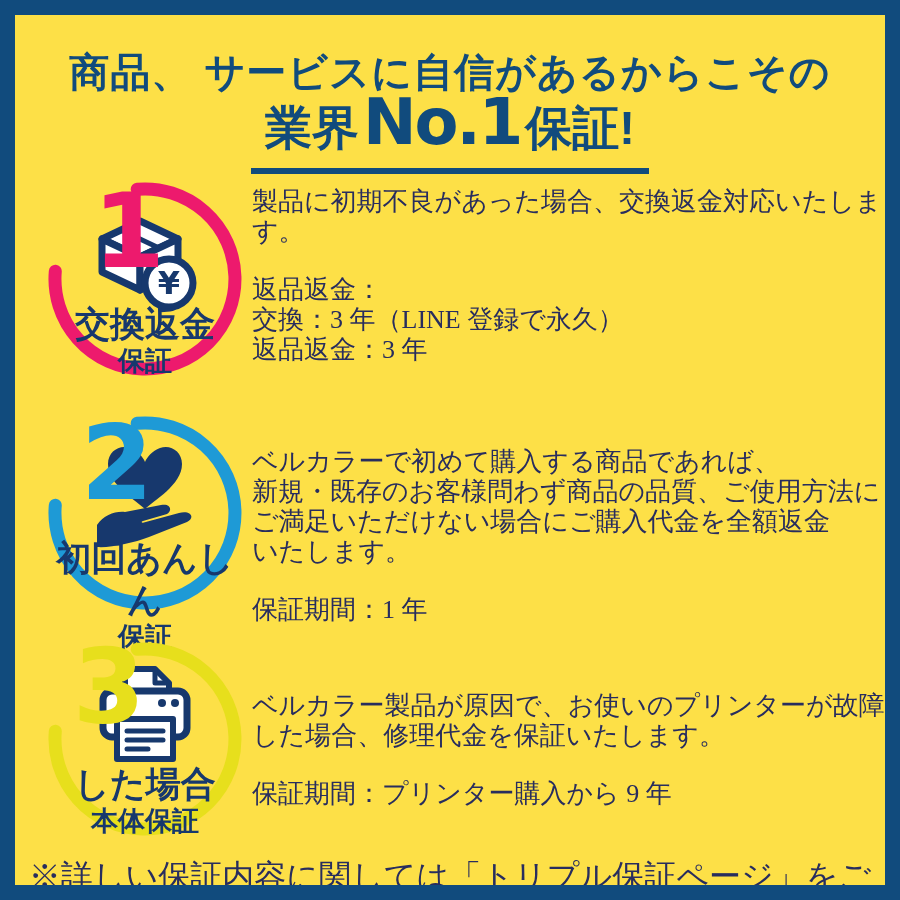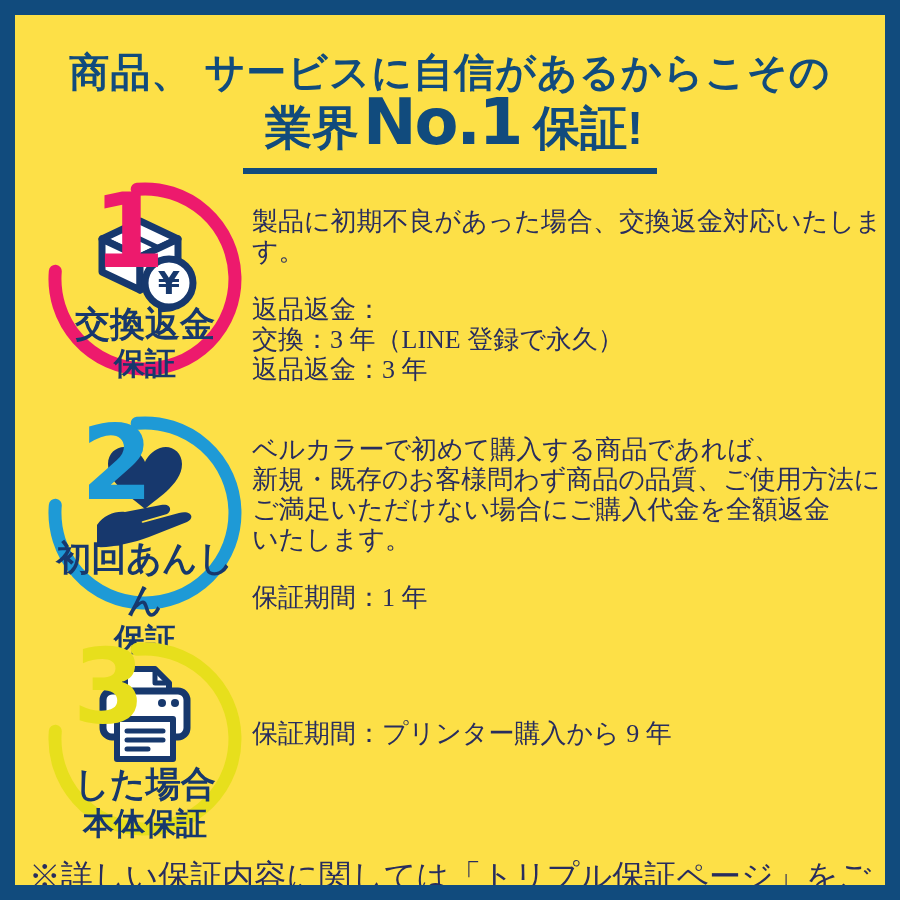--- a/index.html
+++ b/index.html
@@ -15,47 +15,47 @@
     white-space:pre;
   }
   .h-line2{
     position:absolute;top:70px;left:0;width:100%;text-align:center;
   }
   .h-line2-inner{
     display:inline-flex;align-items:baseline;
     border-bottom:6px solid #114B7D;padding:0 14px 8px 14px;
     color:#114B7D;font-weight:bold;
   }
-  .h-kanji{font-size:47px;margin-left:8px;}
+  .h-kanji{font-size:47px;}
   .h-no1{font-size:64px;letter-spacing:-2px;padding:0 4px;font-family:"DejaVu Sans",sans-serif;text-align:center;}
   
   .badge{position:absolute;width:200px;height:200px;}
   .badge-1{left:30px;top:164px;}
   .badge-2{left:30px;top:398px;}
   .badge-3{left:30px;top:624px;}
   .badge svg{position:absolute;left:0;top:0;}
   .num{font-size:104px;font-weight:bold;font-family:"DejaVu Sans",sans-serif;}
   .badge-label{
     position:absolute;left:0;top:124px;width:200px;text-align:center;
     color:#17386D;font-weight:bold;line-height:1.2;
   }
   .badge-label .l1{font-size:35px;}
-  .badge-label .l2{font-size:31px;}
+  .badge-label .l2{font-size:27px;}
   .icon-stroke{fill:#fff;stroke:#17386D;stroke-width:7;stroke-linejoin:round;stroke-linecap:round;}
   .icon-thin{fill:none;stroke:#17386D;stroke-width:5;stroke-linejoin:round;stroke-linecap:round;}
   .icon-fill{fill:#17386D;stroke:none;}
   .coin-yen{font-size:32px;font-weight:bold;fill:#17386D;font-family:"DejaVu Sans",sans-serif;}
   
   .text-col{
     position:absolute;left:237px;width:645px;
     font-family:"Liberation Serif",serif;color:#282D5E;
     font-size:26px;line-height:30px;
   }
-  .text-col-1{top:192px;}
-  .text-col-2{top:420px;font-family:Liberation Serif, serif;}
+  .text-col-1{top:172px;}
+  .text-col-2{top:432px;font-family:Liberation Serif, serif;}
   .text-col-3{top:676px;}
   .period{margin-top:28px;}
   
   .footer-note{
     position:absolute;left:0;top:840px;width:100%;text-align:center;
     font-family:"Liberation Serif",serif;color:#282D5E;font-size:32px;
   }
 </style>
 </head>
 <body>
@@ -144,20 +144,24 @@
         <div>新規・既存のお客様問わず商品の品質、ご使用方法に</div>
         <div>ご満足いただけない場合にご購入代金を全額返金</div>
         <div>いたします。</div>
       </div>
     <div class="period">
         <div>保証期間：1 年</div>
       </div>
   </div>
 
   <div class="text-col text-col-3">
+    <div>
+        <div>ベルカラー製品が原因で、お使いのプリンターが故障</div>
+        <div>した場合、修理代金を保証いたします。</div>
+      </div>
     <div class="period">
         <div>保証期間：プリンター購入から 9 年</div>
       </div>
   </div>
 
   <div class="footer-note">※詳しい保証内容に関しては「トリプル保証ページ」をご確認ください</div>
 
 </div>
 
 </body></html>

